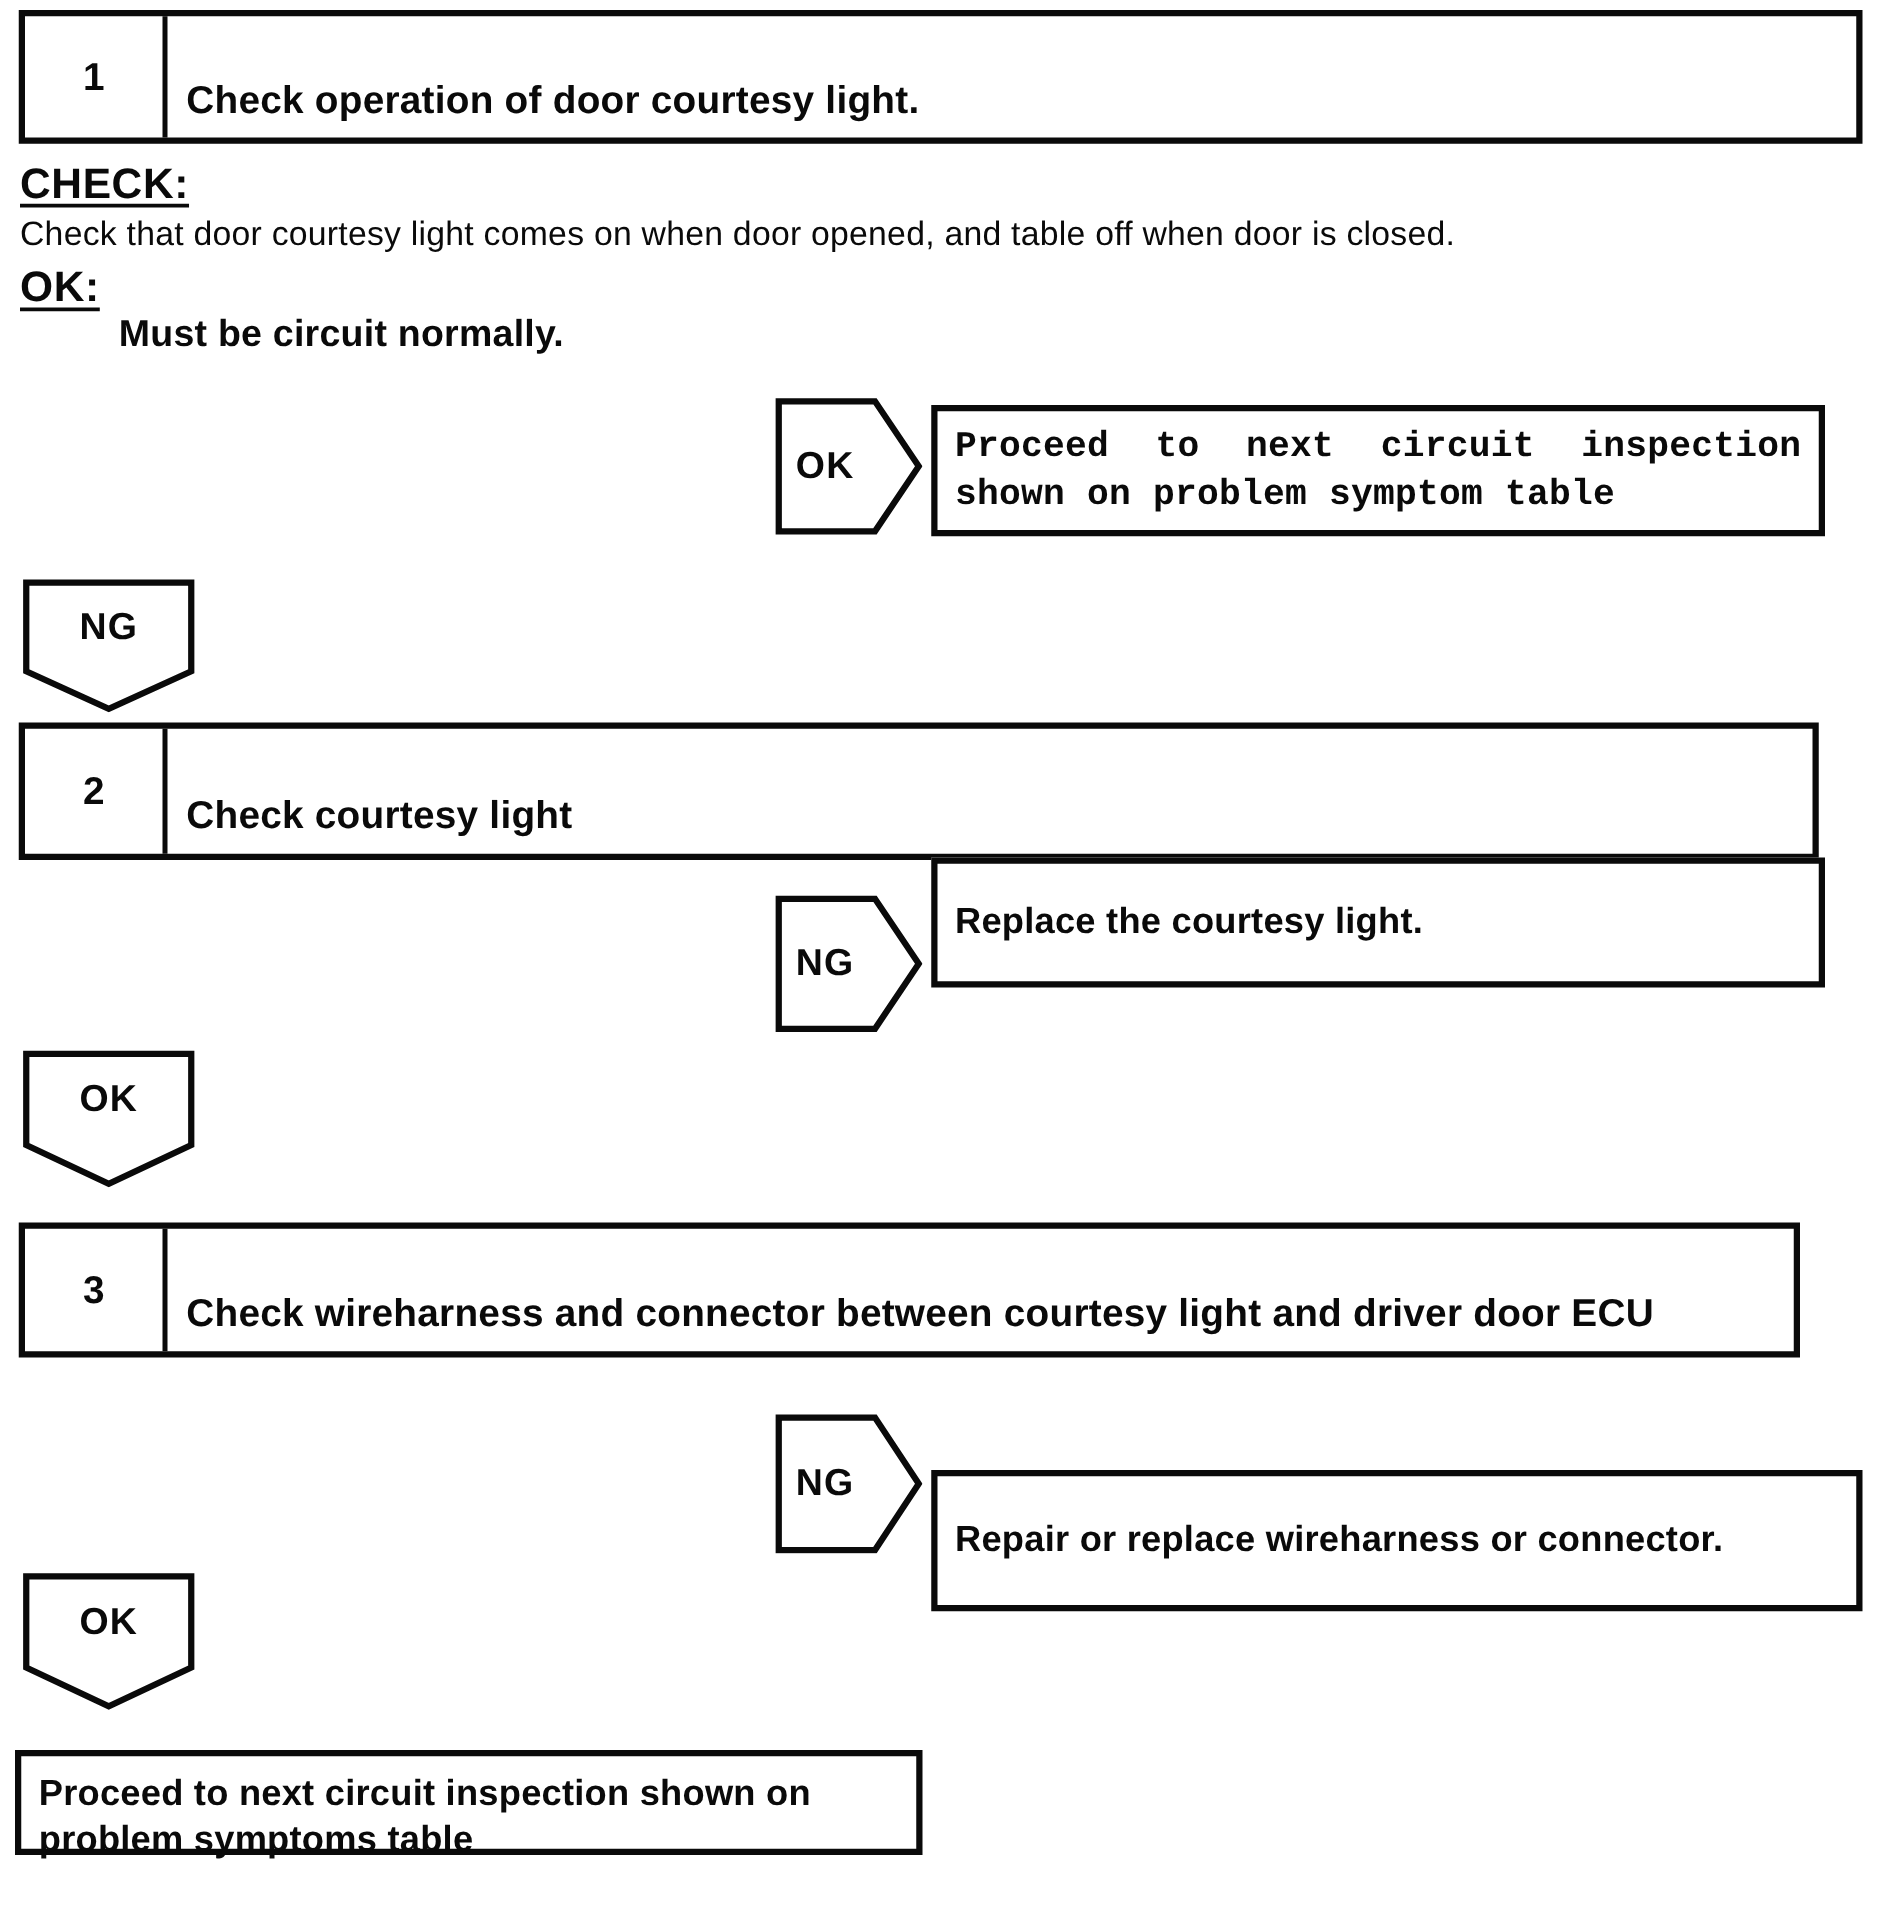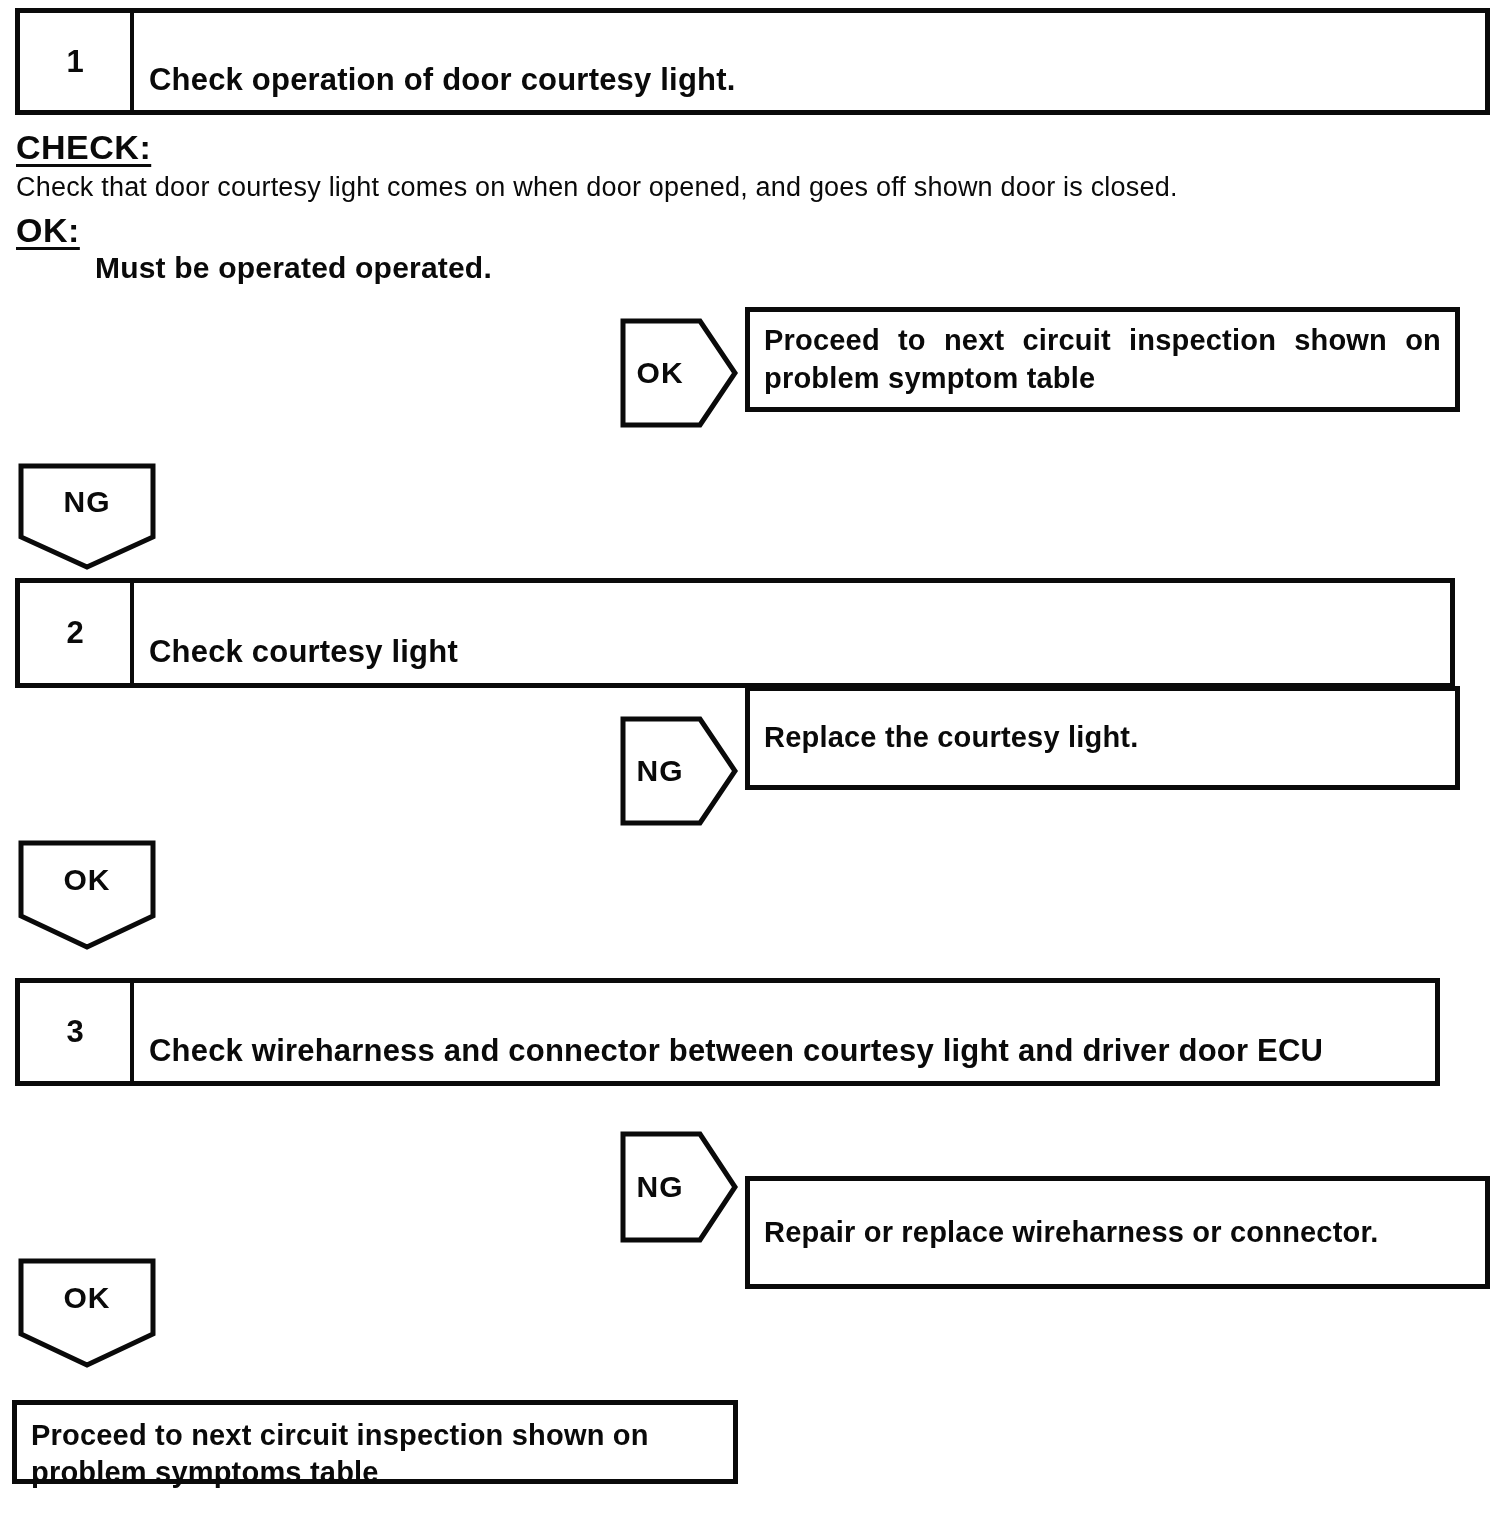--- a/index.html
+++ b/index.html
@@ -123,31 +123,31 @@
 <body>
 
 <div class="page">
 
   <div class="step-box" style="left:15px; top:8px; width:1475px; height:107px;">
     <div class="step-num">1</div>
     <div class="step-title">Check operation of door courtesy light.</div>
   </div>
 
   <div class="heading" style="top:128px;">CHECK:</div>
-  <div class="body-text" style="top:172px;">Check that door courtesy light comes on when door opened, and goes off shown door is closed.</div>
+  <div class="body-text" style="top:172px;">Check that door courtesy light comes on when door opened, and table off when door is closed.</div>
   <div class="heading" style="top:211px;">OK:</div>
-  <div class="note-bold" style="left:95px; top:251px;">Must be operated operated.</div>
+  <div class="note-bold" style="left:95px; top:251px;">Must be circuit normally.</div>
 
   <div class="arrow arrow-right" style="left:620px; top:305px; width:118px; height:110px;">
     <svg width="118" height="110" viewBox="0 0 118 110">
       <polygon points="3,3 80,3 115,55 80,107 3,107" fill="#ffffff" stroke="#0a0a0a" stroke-width="5"></polygon>
     </svg>
     <span class="tag">OK</span>
   </div>
-  <div class="result-box" style="left:745px; top:307px; width:715px; height:105px;">
+  <div class="result-box" style="left:745px; top:324px; width:715px; height:105px;font-family:Liberation Mono, monospace;">
     <div class="txt justified">Proceed to next circuit inspection shown on problem symptom table</div>
   </div>
 
   <div class="arrow arrow-down" style="left:18px; top:450px; width:138px; height:107px;">
     <svg width="138" height="107" viewBox="0 0 138 107">
       <polygon points="3,3 135,3 135,74 69,104 3,74" fill="#ffffff" stroke="#0a0a0a" stroke-width="5"></polygon>
     </svg>
     <span class="tag">NG</span>
   </div>
 

